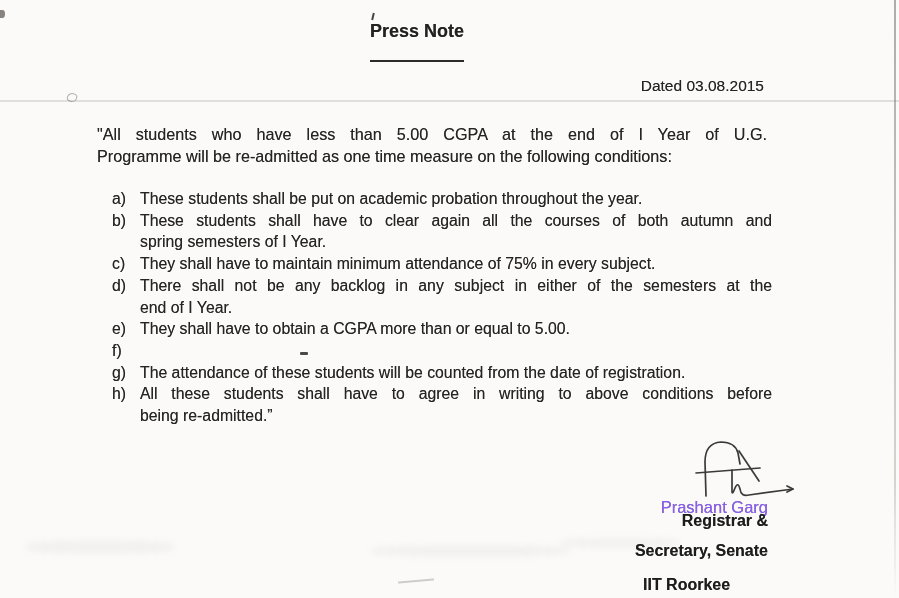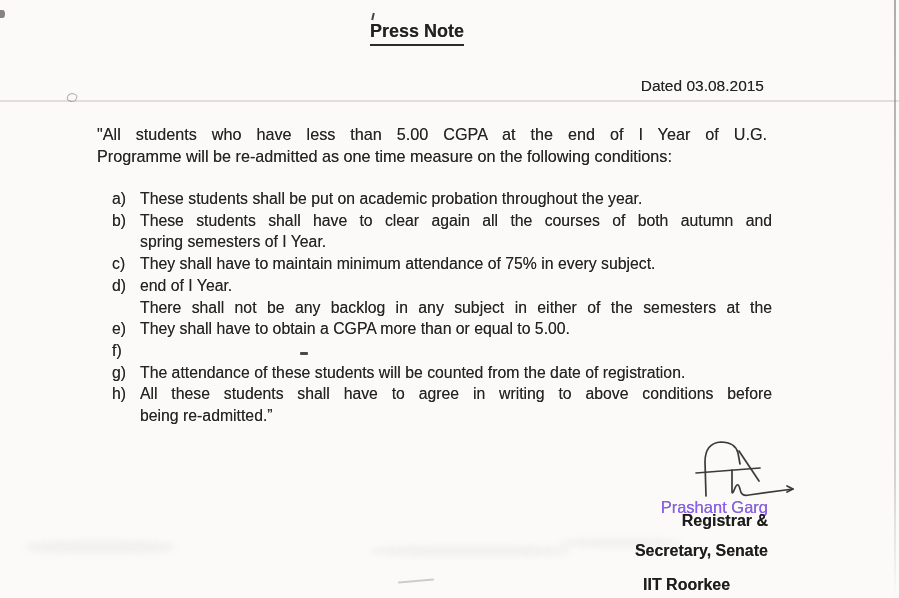--- a/index.html
+++ b/index.html
@@ -10,21 +10,21 @@
     overflow:hidden;
     font-family:"Liberation Sans","DejaVu Sans",sans-serif;
     color:#262626;
   }
   .txt{ text-shadow:0 0 .4px rgba(50,50,50,.65); }
 
   
   .doc-title{
     position:absolute; top:21px; left:370px;
     font-size:18px; font-weight:bold; color:#222;
-    border-bottom:2px solid #2b2b2b; padding-bottom:2px;
+    border-bottom:2px solid #2b2b2b; padding-bottom:18px;
   }
   .p-tick{
     position:absolute; top:13px; left:372px;
     width:2px; height:7px; background:#444;
     transform:rotate(14deg);
   }
 
   
   .date-line{
     position:absolute; top:61px; right:135px;
@@ -137,22 +137,22 @@
     <div class="cond-row">
       <div class="cond-label">c)</div>
       <div class="cond-text">
         <div class="line">They shall have to maintain minimum attendance of 75% in every subject.</div>
       </div>
     </div>
 
     <div class="cond-row">
       <div class="cond-label">d)</div>
       <div class="cond-text">
+        <div class="line j">There shall not be any backlog in any subject in either of the semesters at the</div>
         <div class="line">end of I Year.</div>
-        <div class="line j">There shall not be any backlog in any subject in either of the semesters at the</div>
       </div>
     </div>
 
     <div class="cond-row">
       <div class="cond-label">e)</div>
       <div class="cond-text">
         <div class="line">They shall have to obtain a CGPA more than or equal to 5.00.</div>
       </div>
     </div>
 

